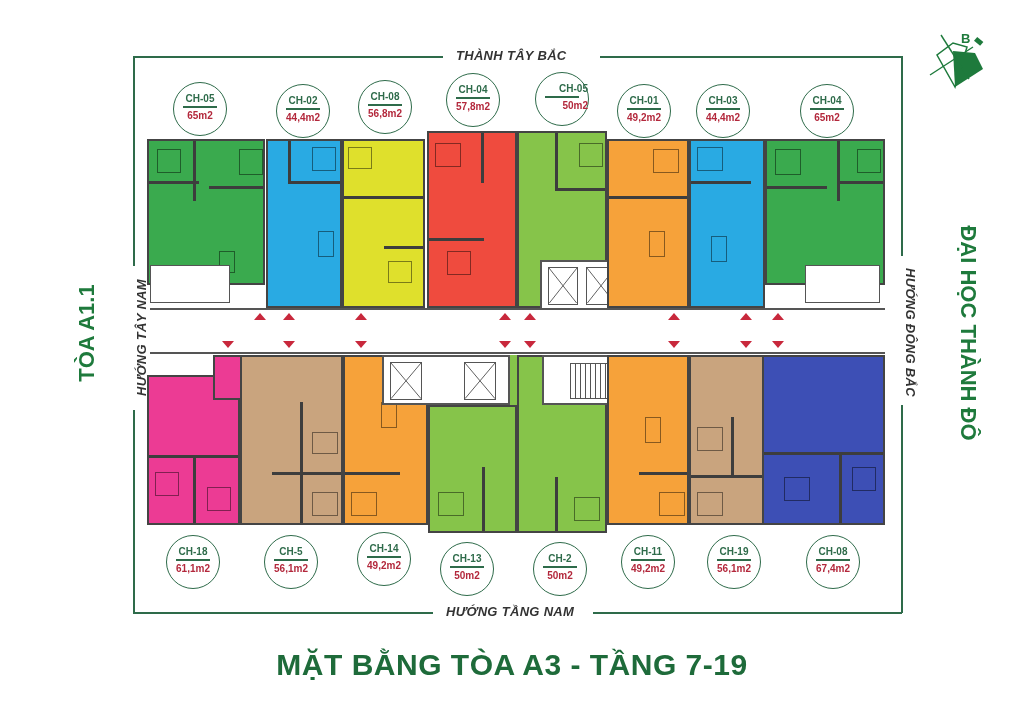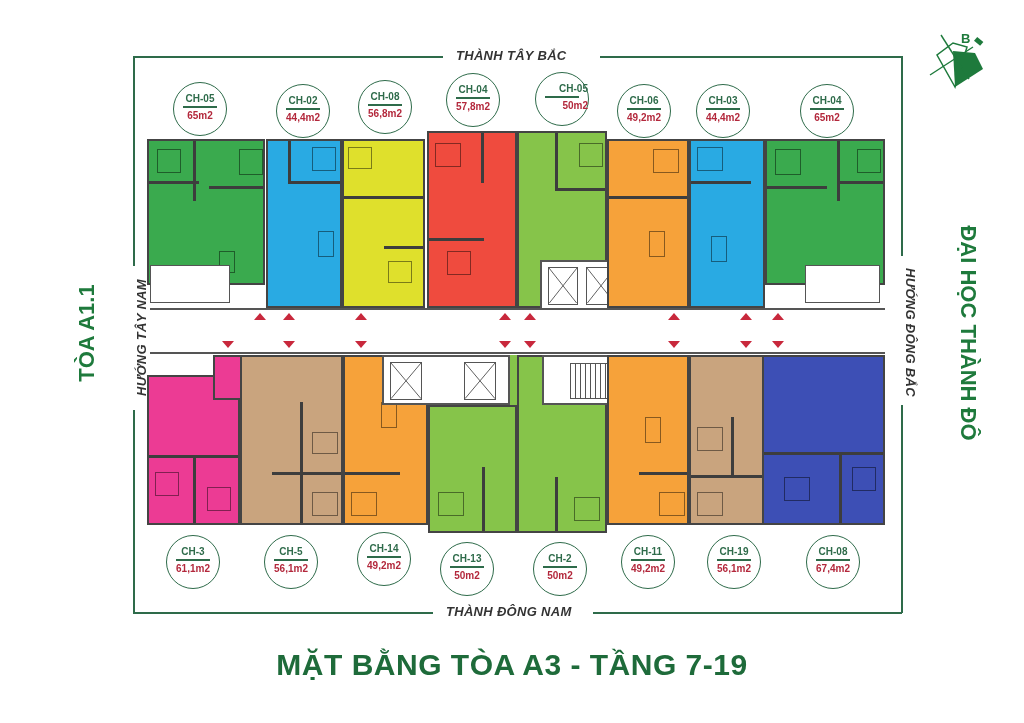--- a/index.html
+++ b/index.html
@@ -30,21 +30,21 @@
 <div class="frame-line" style="left:133px;top:56px;width:310px;height:1.5px;"></div>
 <div class="frame-line" style="left:600px;top:56px;width:302px;height:1.5px;"></div>
 <div class="frame-line" style="left:133px;top:56px;width:1.5px;height:210px;"></div>
 <div class="frame-line" style="left:133px;top:410px;width:1.5px;height:203px;"></div>
 <div class="frame-line" style="left:901px;top:56px;width:1.5px;height:200px;"></div>
 <div class="frame-line" style="left:901px;top:405px;width:1.5px;height:208px;"></div>
 <div class="frame-line" style="left:133px;top:612px;width:300px;height:1.5px;"></div>
 <div class="frame-line" style="left:593px;top:612px;width:309px;height:1.5px;"></div>
 
 <div class="dir-label" style="left:450px;top:48px;">THÀNH TÂY BẮC</div>
-<div class="dir-label" style="left:440px;top:604px;">THÀNH ĐÔNG NAM</div>
+<div class="dir-label" style="left:440px;top:604px;">HƯỚNG TẦNG NAM</div>
 <div class="dir-label" style="left:77px;top:330px;transform:rotate(-90deg);">HƯỚNG TÂY NAM</div>
 <div class="dir-label" style="left:840px;top:325px;transform:rotate(90deg);">HƯỚNG ĐÔNG BẮC</div>
 
 <div class="side-label" style="left:38px;top:320px;transform:rotate(-90deg);">TÒA A1.1</div>
 <div class="side-label" style="left:860px;top:320px;transform:rotate(90deg);">ĐẠI HỌC THÀNH ĐÔ</div>
 
 <svg class="compass" viewBox="0 0 70 70">
   <polygon points="30,62 12,30 28,18 42,22" fill="none" stroke="#1e7a3c" stroke-width="1.5"></polygon>
   <polygon points="30,62 28,26 50,28 58,44" fill="#1e7a3c"></polygon>
   <line x1="16" y1="10" x2="44" y2="54" stroke="#1e7a3c" stroke-width="1.4"></line>
@@ -72,21 +72,21 @@
     <span class="code">CH-04</span>
     <span class="bar"></span>
     <span class="area">57,8m2</span>
   </div>
 <div class="badge" style="left:535px;top:72px;text-align:right;">
     <span class="code">CH-05</span>
     <span class="bar"></span>
     <span class="area">50m2</span>
   </div>
 <div class="badge" style="left:617px;top:84px;">
-    <span class="code">CH-06</span>
+    <span class="code">CH-01</span>
     <span class="bar"></span>
     <span class="area">49,2m2</span>
   </div>
 <div class="badge" style="left:696px;top:84px;">
     <span class="code">CH-03</span>
     <span class="bar"></span>
     <span class="area">44,4m2</span>
   </div>
 <div class="badge" style="left:800px;top:84px;">
     <span class="code">CH-04</span>
@@ -235,21 +235,21 @@
   <div class="furn" style="left:6px;top:135px;width:24px;height:22px;"></div>
 </div>
 <div class="unit" style="left:762px;top:355px;width:123px;height:170px;background:#3d4fb5;">
   <div class="wall" style="left:0;top:95px;width:123px;height:3px;"></div>
   <div class="wall" style="left:75px;top:95px;width:3px;height:75px;"></div>
   <div class="furn" style="left:20px;top:120px;width:24px;height:22px;"></div>
   <div class="furn" style="left:88px;top:110px;width:22px;height:22px;"></div>
 </div>
 
 <div class="badge" style="left:166px;top:535px;">
-    <span class="code">CH-3</span>
+    <span class="code">CH-18</span>
     <span class="bar"></span>
     <span class="area">61,1m2</span>
   </div>
 <div class="badge" style="left:264px;top:535px;">
     <span class="code">CH-5</span>
     <span class="bar"></span>
     <span class="area">56,1m2</span>
   </div>
 <div class="badge" style="left:357px;top:532px;">
     <span class="code">CH-14</span>

